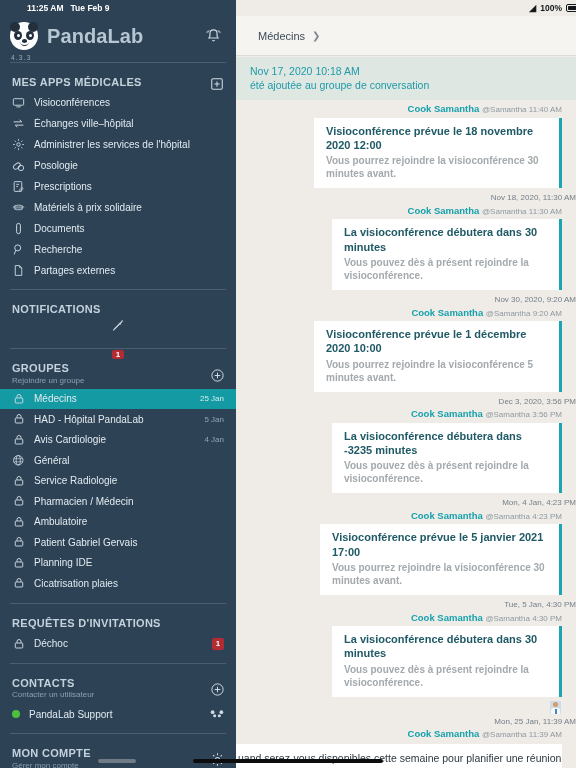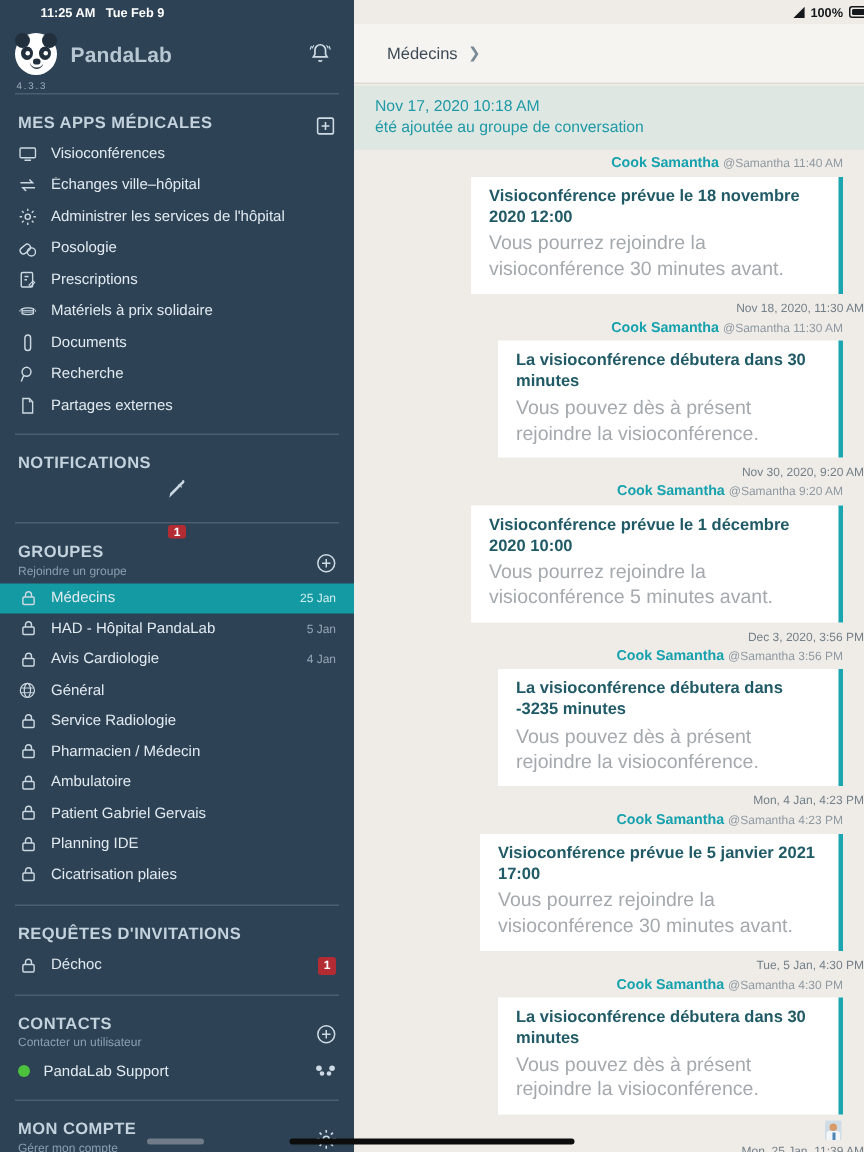--- a/index.html
+++ b/index.html
@@ -78,21 +78,21 @@
   .panda-logo .ear.l { left: 0px; }
   .panda-logo .ear.r { right: 0px; }
   .panda-logo .eye { position:absolute; width:8px; height:9px; border-radius:50%; background:#22303d; top:9px; }
   .panda-logo .eye.l { left:4px; }
   .panda-logo .eye.r { right:4px; }
   .panda-logo .eye::after { content:""; position:absolute; width:3px;height:3px;border-radius:50%;background:#fff; left:2.5px; top:2.5px;}
   .panda-logo .nose { position:absolute; width:5px;height:3.5px;border-radius:50%;background:#22303d; left:11.5px; top:17px;}
   .panda-logo .mouth { position:absolute; width:9px;height:5px;border-bottom:1.4px solid #22303d;border-radius:0 0 9px 9px; left:9.5px; top:19px;}
   .brand-name {
     margin-left: 9px;
-    font-size: 14px; font-weight: bold; color: #b7c7d2;
+    font-size: 20px; font-weight: bold; color: #b7c7d2;
     letter-spacing: .1px;
   }
   .version {
     position: absolute; left: 11px; bottom: -5px;
     font-size: 6.5px; color: #9fb0bd; letter-spacing: 1.2px;
   }
   .bell-btn {
     position: absolute; right: 12px; top: 8px;
     width: 22px; height: 22px;
     display:flex; align-items:center; justify-content:center;
@@ -197,21 +197,21 @@
     position: relative;
   }
   .card.indent-a { margin-left: 78px; }
   .card.indent-b { margin-left: 96px; }
   .card.indent-c { margin-left: 84px; }
   .card-title {
     font-size: 11px; font-weight: bold; color: #205a66;
     line-height: 1.3;
   }
   .card-sub {
-    font-size: 13px; color: #a3a9ad; margin-top: 2px; line-height: 1.3;
+    font-size: 10px; color: #a3a9ad; margin-top: 2px; line-height: 1.3; font-weight: bold;
   }
 
   .avatar-mini {
     width: 11px; height: 13px;
     margin: 2px 15px 0 auto;
     display:block;
     border-radius:1px;
     background: #cfdce6;
     position: relative;
     overflow:hidden;

